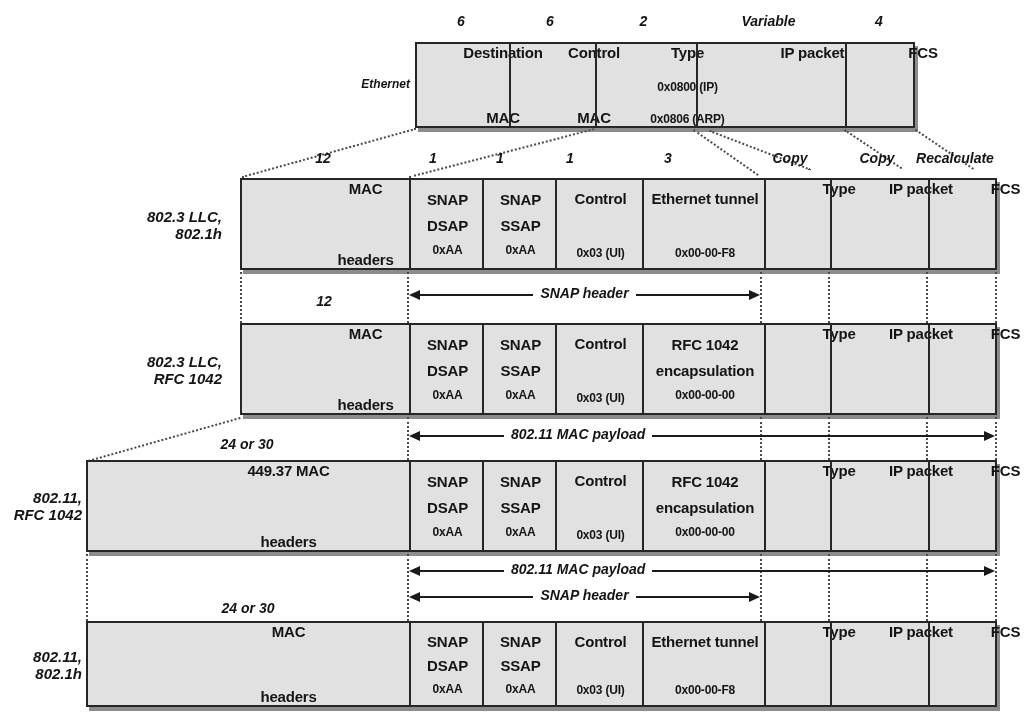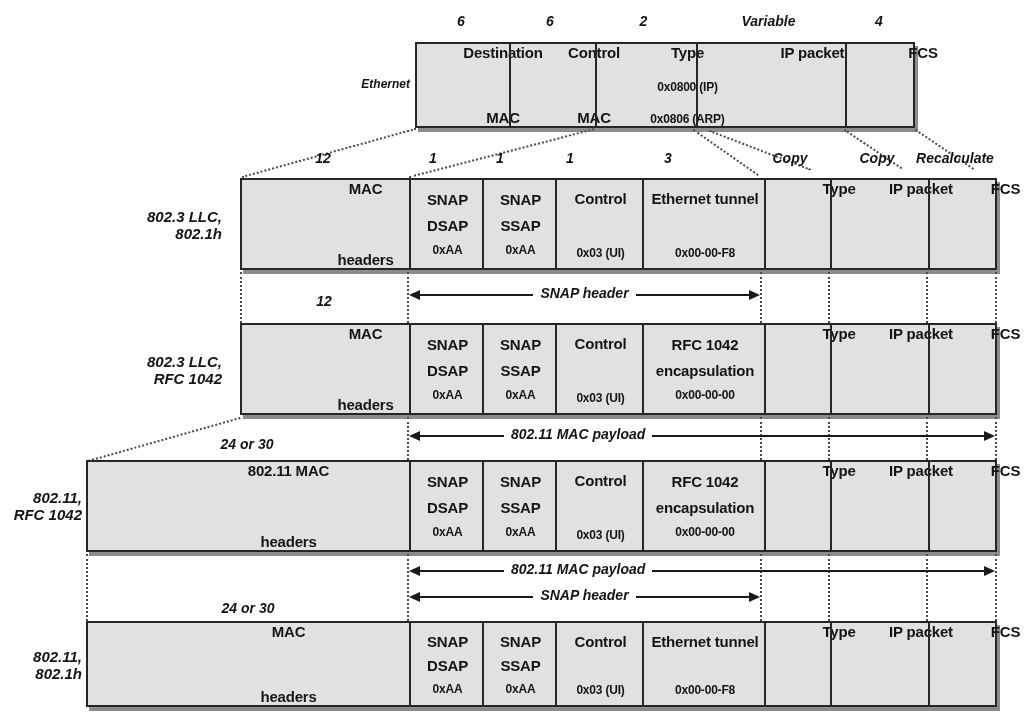--- a/index.html
+++ b/index.html
@@ -189,21 +189,21 @@
     <span class="seg"></span>
     <span class="ahr"></span>
   </div>
 
   <div class="rlabel" style="left:0;width:82px;top:489px">
     <span>802.11,</span>
     <span>RFC 1042</span>
   </div>
   <div class="row-box" style="left:86px;top:460px;width:911px;height:92px">
     <div class="cell" style="left:0;width:321px">
-      <span class="l1">802.11 MAC</span>
+      <span class="l1">449.37 MAC</span>
       <span class="l1">headers</span>
     </div>
     <div class="cell bl sp-ev" style="left:321px;width:73px">
       <span class="l1">SNAP</span>
       <span class="l1">DSAP</span>
       <span class="l3">0xAA</span>
     </div>
     <div class="cell bl sp-ev" style="left:394px;width:73px">
       <span class="l1">SNAP</span>
       <span class="l1">SSAP</span>

